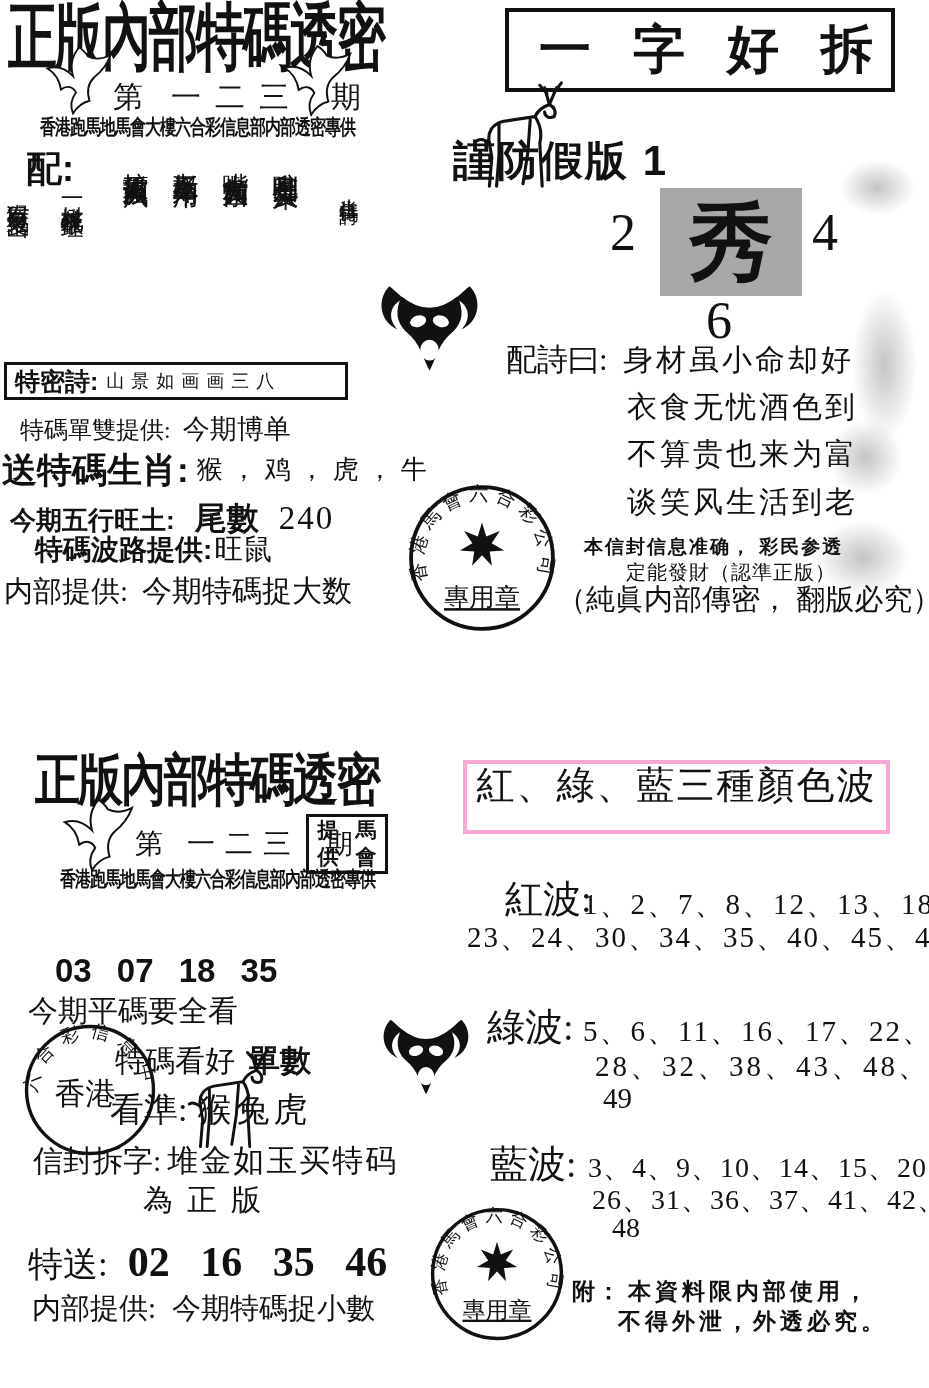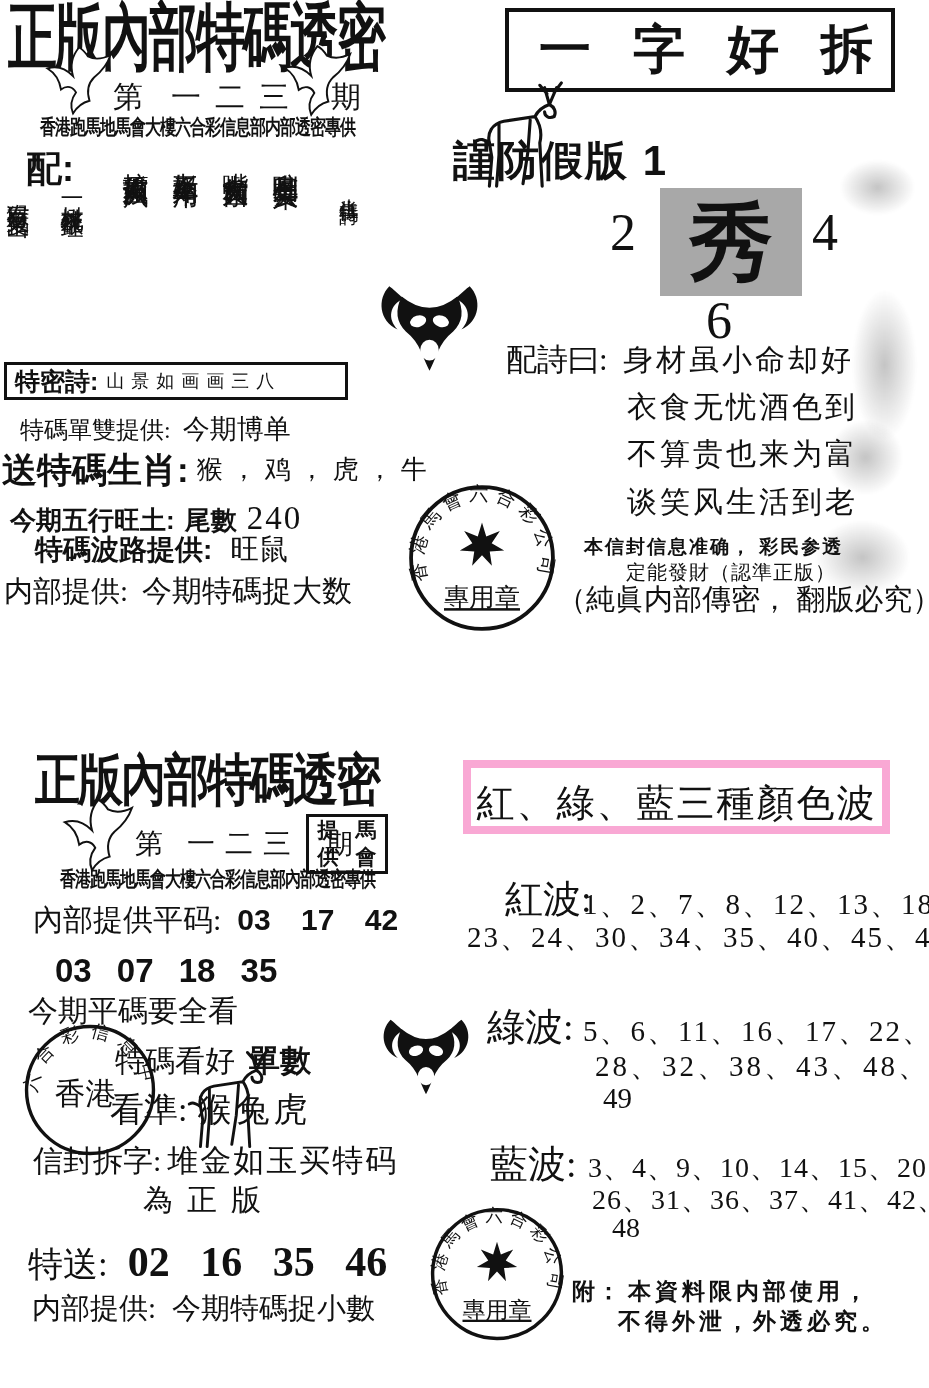--- a/index.html
+++ b/index.html
@@ -88,26 +88,26 @@
   </div>
 
   <div class="abs rowflex" style="left:2px;top:450px;gap:8px">
     <span class="hei" style="font-size:35px">送特碼生肖:</span>
     <span style="font-size:26px;letter-spacing:8px;align-self:center">猴，鸡，虎，牛</span>
   </div>
   <div class="abs rowflex" style="left:20px;top:414px;gap:12px">
     <span style="font-size:24px">特碼單雙提供:</span>
     <span style="font-size:27px">今期博单</span>
   </div>
-  <div class="abs rowflex" style="left:10px;top:500px;gap:10px">
+  <div class="abs rowflex" style="left:10px;top:500px;gap:20px">
     <span class="hei" style="font-size:26px">今期五行旺土:</span>
-    <span class="hei" style="font-size:26px">尾數</span>
+    <span class="hei" style="font-size:32px">尾數</span>
     <span style="font-size:33px;letter-spacing:2px">240</span>
   </div>
-  <div class="abs rowflex" style="left:35px;top:533px;gap:18px">
+  <div class="abs rowflex" style="left:35px;top:533px;gap:2px">
     <span class="hei" style="font-size:28px">特碼波路提供:</span>
     <span style="font-size:29px">旺鼠</span>
   </div>
   <div class="abs rowflex" style="left:4px;top:574px;gap:14px">
     <span style="font-size:29px">内部提供:</span>
     <span style="font-size:30px">今期特碼捉大数</span>
   </div>
 
   <div class="abs" style="left:505px;top:8px;width:390px;height:84px;border:4px solid #111;box-sizing:border-box;display:flex;align-items:center;justify-content:space-around">
     <span class="hei" style="font-size:52px;letter-spacing:42px;padding-left:30px">一字好拆</span>
@@ -166,24 +166,20 @@
 
   <div class="abs box" style="left:306px;top:814px;width:82px;height:60px;display:grid;grid-template-columns:1fr 1fr;place-items:center">
     <span class="hei" style="font-size:21px">提</span>
     <span class="hei" style="font-size:21px">馬</span>
     <span class="hei" style="font-size:21px">供</span>
     <span class="hei" style="font-size:21px">會</span>
   </div>
 
   <div class="abs hei" style="left:60px;top:868px;font-size:16px;letter-spacing:-1px;transform:scaleY(1.3);transform-origin:left top">香港跑馬地馬會大樓六合彩信息部內部透密專供</div>
 
-  <div class="abs rowflex" style="left:33px;top:903px;gap:16px">
-    <span class="hei" style="font-size:30px;font-weight:normal;font-family:'Liberation Serif','DejaVu Serif',serif">內部提供平码:</span>
-    <span class="hei" style="font-size:30px;word-spacing:22px">03 17 42</span>
-  </div>
   <div class="abs hei" style="left:55px;top:952px;font-size:33px;word-spacing:16px">03 07 18 35</div>
 
   <div class="abs" style="left:28px;top:994px;font-size:30px">今期平碼要全看</div>
 
   <div class="abs stamp" style="left:22px;top:1022px;width:136px;height:136px">
     <svg viewBox="0 0 120 120">
       <circle cx="60" cy="60" r="56" fill="none" stroke="#111" stroke-width="3"></circle>
       <defs>
           <path id="arcB" d="M16.8 75.7 A46 46 0 1 1 103.2 75.7" fill="none"></path>
         </defs>
@@ -215,21 +211,21 @@
 
   <div class="abs rowflex" style="left:28px;top:1238px;gap:20px">
     <span style="font-size:35px">特送:</span>
     <span class="hei" style="font-size:42px;word-spacing:20px;font-family:'Liberation Serif','DejaVu Serif',serif;font-weight:bold">02 16 35 46</span>
   </div>
   <div class="abs rowflex" style="left:32px;top:1292px;gap:16px">
     <span style="font-size:29px">内部提供:</span>
     <span style="font-size:29px">今期特碼捉小數</span>
   </div>
 
-  <div class="abs" style="left:463px;top:760px;width:427px;height:74px;border:8px solid #f9a8d4;box-sizing:border-box;display:flex;align-items:flex-end;justify-content:center">
+  <div class="abs" style="left:463px;top:760px;width:427px;height:74px;border:4px solid #f9a8d4;box-sizing:border-box;display:flex;align-items:flex-start;justify-content:center">
     <span style="font-size:38px;letter-spacing:2px">紅、綠、藍三種顏色波</span>
   </div>
 
   <div class="abs" style="left:505px;top:878px;font-size:38px">紅波:</div>
   <div class="abs" style="left:583px;top:888px;font-size:29px;letter-spacing:2px">1、2、7、8、12、13、18、</div>
   <div class="abs" style="left:467px;top:921px;font-size:29px;letter-spacing:2px">23、24、30、34、35、40、45、46</div>
 
   <div class="abs" style="left:487px;top:1006px;font-size:38px">綠波:</div>
   <div class="abs" style="left:583px;top:1015px;font-size:29px;letter-spacing:2px">5、6、11、16、17、22、27</div>
   <div class="abs" style="left:595px;top:1050px;font-size:29px;letter-spacing:3px">28、32、38、43、48、44</div>

